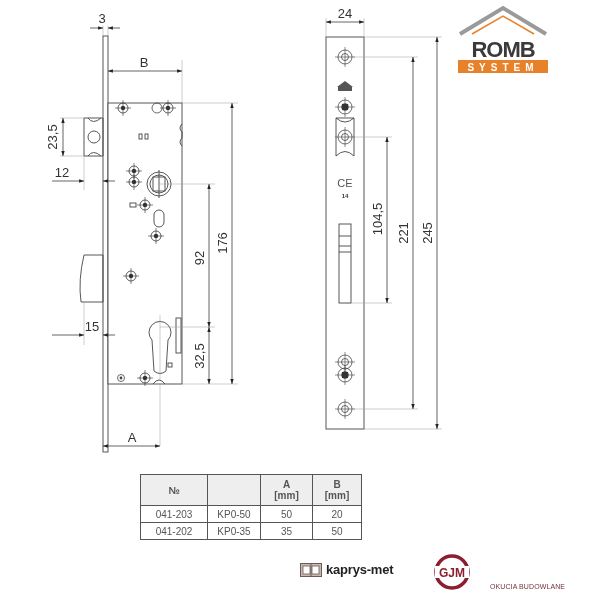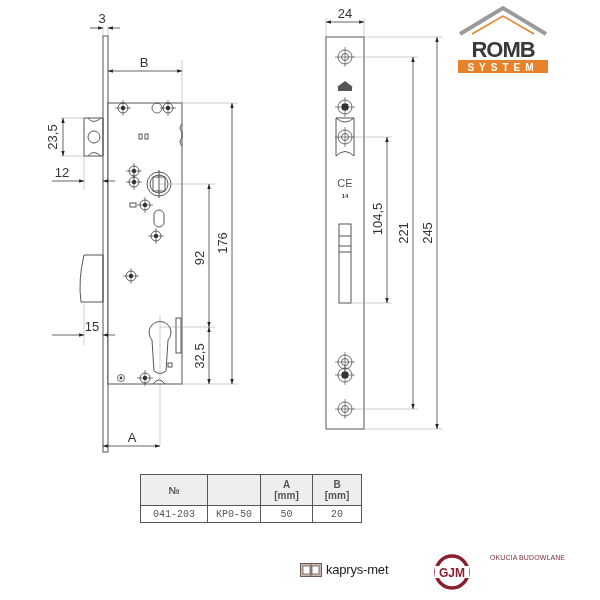--- a/index.html
+++ b/index.html
@@ -3,28 +3,28 @@
 <meta charset="utf-8">
 <style>
   html, body { margin: 0; padding: 0; background: #ffffff; }
   body { width: 600px; height: 600px; position: relative; overflow: hidden; font-family: "Liberation Sans", sans-serif; }
   #drawing { position: absolute; left: 0; top: 0; width: 600px; height: 600px; }
   .dim-text { font-family: "Liberation Sans", sans-serif; font-size: 13px; fill: #333; }
   .logo-romb { position: absolute; left: 452px; top: 4px; width: 100px; height: 72px; }
   .spec-table { position: absolute; left: 140px; top: 474px; border-collapse: collapse; font-family: "Liberation Sans", sans-serif; font-size: 10px; color: #555; }
   .spec-table th, .spec-table td { border: 1px solid #555; text-align: center; padding: 0; }
   .spec-table th { background: #eeeeee; font-weight: bold; height: 30px; color: #555; }
-  .spec-table td { height: 16px; font-family: Liberation Mono, monospace; }
+  .spec-table td { height: 16px; }
   .spec-table .c1 { width: 66px; }
   .spec-table .c2 { width: 52px; }
   .spec-table .c3 { width: 51px; }
   .spec-table .c4 { width: 48px; }
   .kaprys { position: absolute; left: 300px; top: 562px; display: flex; align-items: center; gap: 4px; }
-  .kaprys-text { font-family: "Liberation Sans", sans-serif; font-weight: normal; font-size: 13px; color: #222; letter-spacing: -0.2px; }
-  .gjm { position: absolute; left: 434px; top: 554px; display: flex; align-items: flex-start; gap: 20px; }
+  .kaprys-text { font-family: "Liberation Sans", sans-serif; font-weight: bold; font-size: 13px; color: #222; letter-spacing: -0.2px; }
+  .gjm { position: absolute; left: 434px; top: 554px; display: flex; align-items: flex-end; gap: 20px; }
   .gjm-text { font-family: "Liberation Sans", sans-serif; font-size: 7px; color: #7a2f3a; letter-spacing: 0.1px; }
 </style>
 </head>
 <body>
 
 <svg id="drawing" viewBox="0 0 600 600" xmlns="http://www.w3.org/2000/svg">
   <defs>
     <marker id="arr" viewBox="0 0 10 10" refX="10" refY="5" markerWidth="7" markerHeight="7" orient="auto-start-reverse">
       <path d="M0,1.5 L10,5 L0,8.5 z" fill="#222"></path>
     </marker>
@@ -204,20 +204,26 @@
       <th class="c4"><span>B</span><br><span>[mm]</span></th>
     </tr>
   </thead>
   <tbody>
     <tr>
       <td>041-203</td>
       <td>KP0-50</td>
       <td>50</td>
       <td>20</td>
     </tr>
+    <tr>
+      <td>041-202</td>
+      <td>KP0-35</td>
+      <td>35</td>
+      <td>50</td>
+    </tr>
   </tbody>
 </table>
 
 <div class="kaprys">
   <svg width="22" height="14" viewBox="0 0 22 14">
     <rect x="0.5" y="0.5" width="21" height="13" fill="#c9b8b0" stroke="#6b5a55" stroke-width="1"></rect>
     <rect x="3" y="3" width="7" height="8" fill="#fff" stroke="#6b5a55" stroke-width="0.8"></rect>
     <rect x="12" y="3" width="7" height="8" fill="#fff" stroke="#6b5a55" stroke-width="0.8"></rect>
     <line x1="11" y1="1" x2="11" y2="13" stroke="#6b5a55" stroke-width="1"></line>
   </svg>

